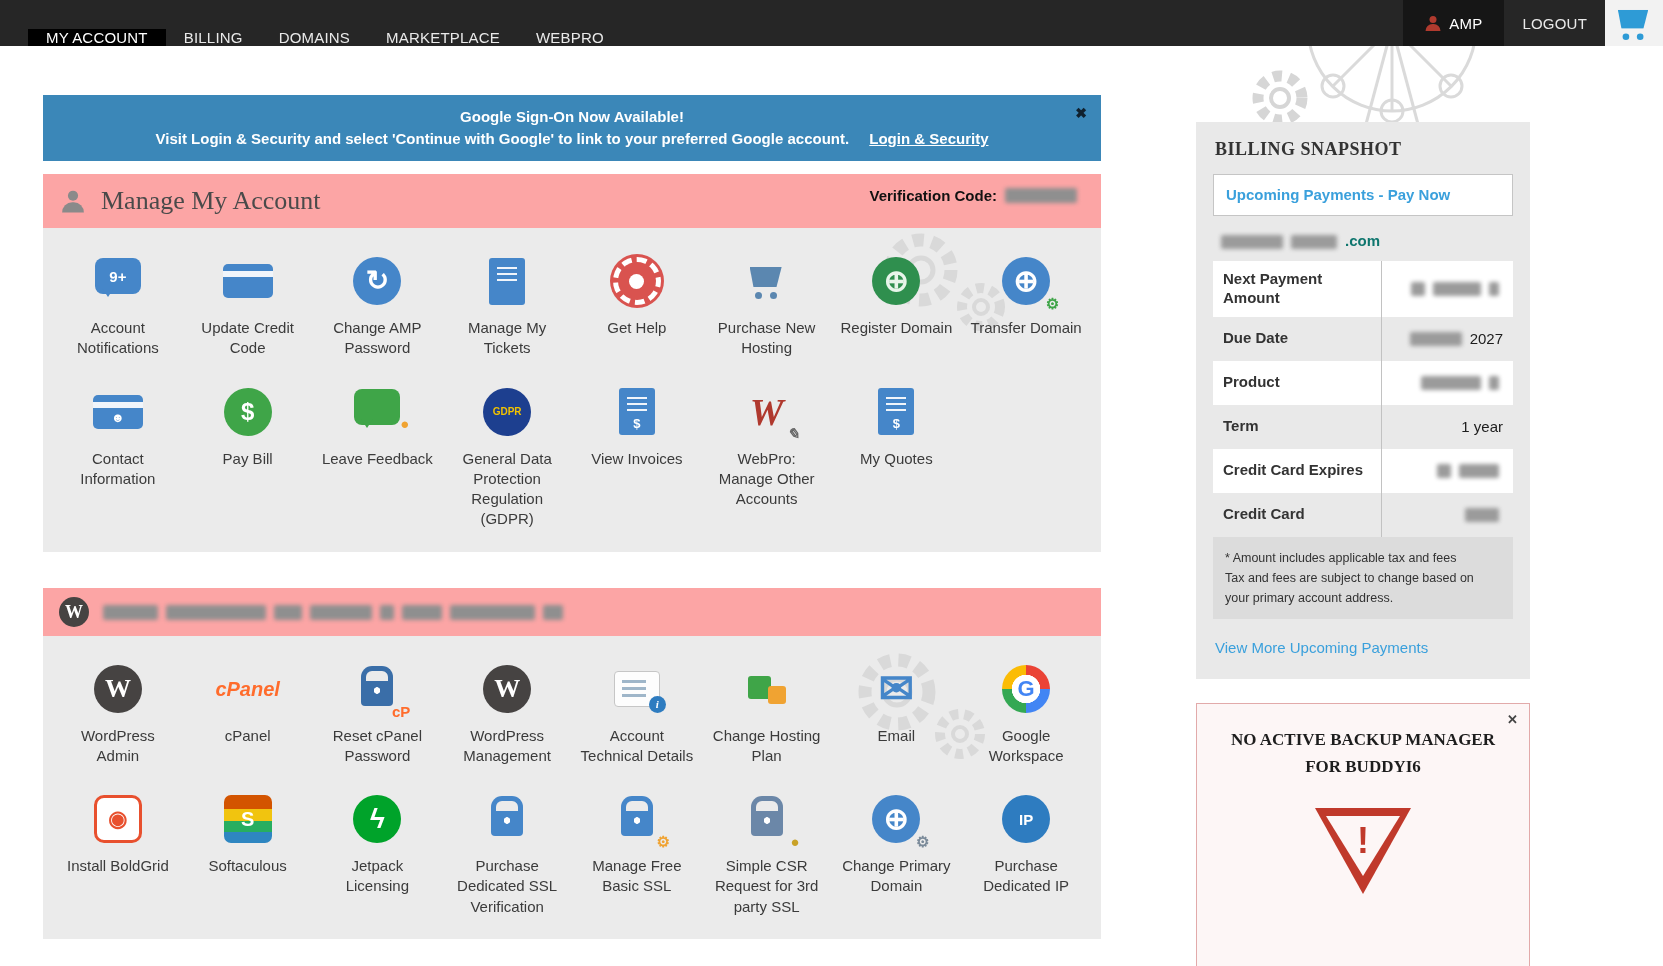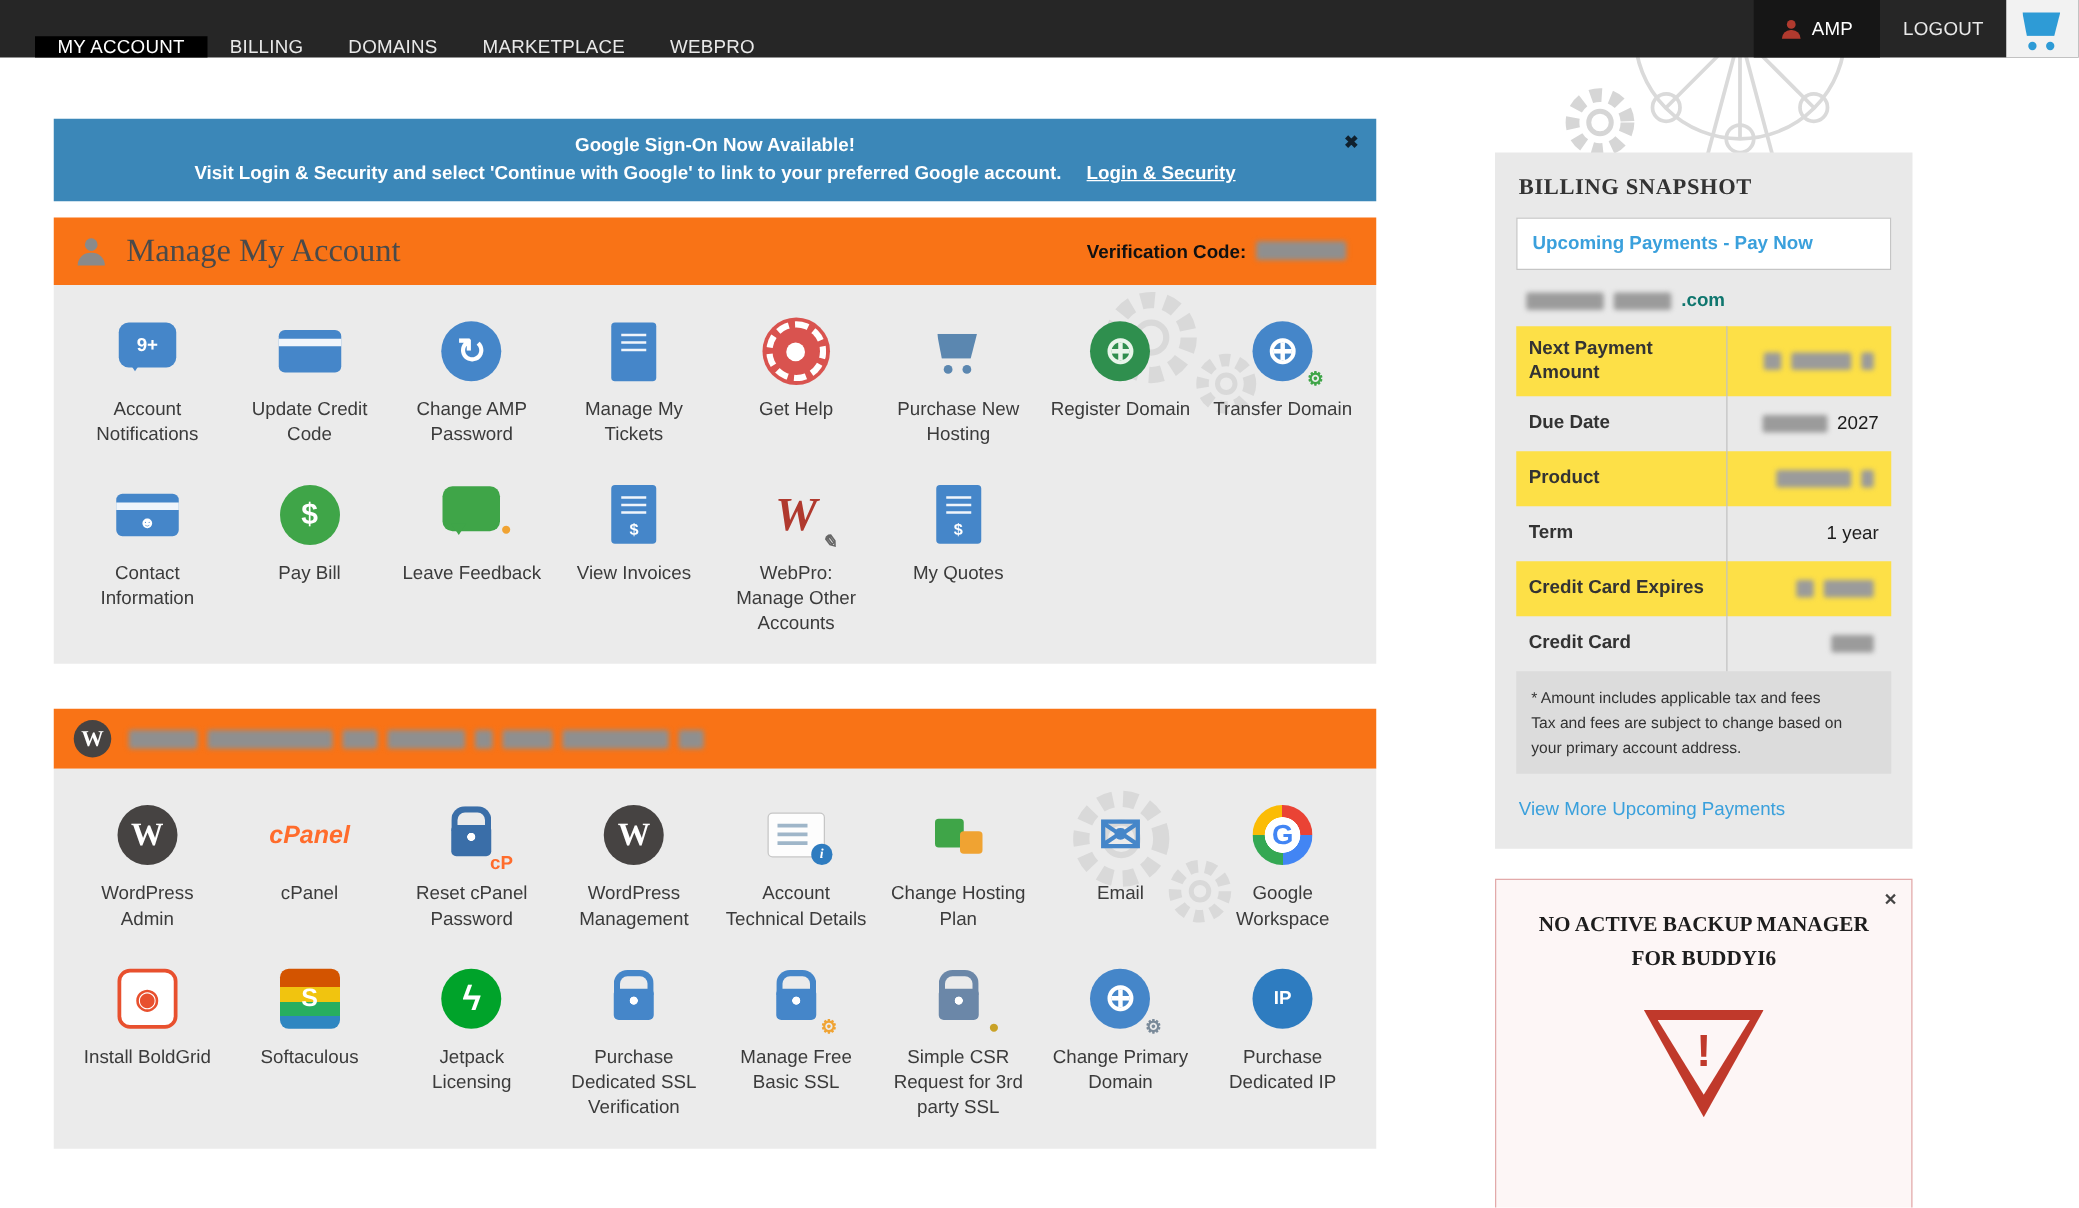--- a/index.html
+++ b/index.html
@@ -37,21 +37,21 @@
   .sidebar { position:absolute; left:1196px; top:122px; width:334px; z-index:2; }
 
   
   .banner { background:#3b87b8; color:#fff; text-align:center; padding:13px 44px 14px; position:relative; margin-bottom:13px; }
   .banner .t1 { font-weight:bold; font-size:15px; }
   .banner .t2 { font-weight:bold; font-size:15px; margin-top:5px; }
   .banner a { color:#fff; font-weight:bold; margin-left:16px; }
   .banner .close { position:absolute; right:14px; top:10px; color:#10212e; font-size:14px; font-weight:bold; }
 
   
-  .section-head { background:#f97316; display:flex; align-items:center; justify-content:space-between; padding:12px 16px; }
+  .section-head { background:#fca5a5; display:flex; align-items:flex-start; justify-content:space-between; padding:12px 16px; }
   .head-left { display:flex; align-items:center; gap:14px; }
   .section-head h1 { font-family:"Liberation Serif", serif; font-weight:400; font-size:26px; color:#4a4a4a; margin:0; }
   .verify { display:flex; align-items:center; gap:8px; }
   .v-label { font-weight:bold; font-size:15px; color:#111; }
 
   .wp-head { margin-top:36px; justify-content:flex-start; padding:9px 16px; }
   .wp-mini { width:30px !important; height:30px !important; font-size:18px !important; }
 
   
   .grid-section { background:#ebebeb; position:relative; padding:6px 8px 22px; }
@@ -109,21 +109,21 @@
   .redact-line .redact { height:15px; background:#8f8f8f; }
 
   
   .snapshot { background:#e9e9e9; padding:17px 17px 22px; }
   .snapshot h2 { font-family:"Liberation Serif", serif; font-size:18px; font-weight:bold;
     letter-spacing:.5px; color:#333; margin:0 0 14px 2px; }
   .paynow { background:#fff; border:1px solid #c5c5c5; padding:11px 12px; margin-bottom:14px; }
   .paynow a { color:#3aa0dc; font-weight:bold; font-size:15px; text-decoration:none; }
   .domain-line { padding:2px 8px 12px; font-weight:bold; color:#0f766e; font-size:15px; }
   .b-row { display:flex; align-items:stretch; min-height:44px; }
-  .b-row.shaded { background:#fde047; }
+  .b-row.shaded { background:#ffffff; }
   .b-label { flex:0 0 168px; padding:9px 10px; font-weight:bold; color:#333; font-size:15px;
     line-height:1.25; display:flex; align-items:center; }
   .b-value { flex:1; border-left:1px solid #c2c2c2; display:flex; align-items:center;
     justify-content:flex-end; padding:9px 10px; font-size:15px; color:#1d1d1d; }
   .b-value .redact { margin-right:4px; margin-left:4px; }
   .b-text { margin-left:4px; }
   .footnote { background:#dcdcdc; padding:11px 12px; font-size:12.5px; color:#333; line-height:1.6; }
   .more-link { display:inline-block; margin:20px 0 0 2px; color:#3aa0dc; font-size:15px; text-decoration:none; }
 
   
@@ -305,20 +305,28 @@
         <div class="tile" data-interactable="true">
           <div class="ic-holder" data-interactable="false">
             <div class="ic ic-bubble" data-interactable="false" style="--bg: #3fa548; color: rgb(255, 255, 255);">
               <span class="ic-badge" data-interactable="false" style="color: rgb(240, 163, 50);">●</span>
             </div>
           </div>
           <div class="tile-label" data-interactable="false">Leave Feedback</div>
         </div>
         <div class="tile" data-interactable="true">
           <div class="ic-holder" data-interactable="false">
+            <div class="ic ic-circle" data-interactable="false" style="--bg: #1d3f8f; color: rgb(242, 194, 0); font-size: 10px;">
+              <span class="glyph">GDPR</span>
+            </div>
+          </div>
+          <div class="tile-label" data-interactable="false">General Data Protection Regulation (GDPR)</div>
+        </div>
+        <div class="tile" data-interactable="true">
+          <div class="ic-holder" data-interactable="false">
             <div class="ic ic-doc" data-interactable="false" style="--bg: #4586c9; color: rgb(255, 255, 255); font-size: 13px;">
               <span class="glyph">$</span>
             </div>
           </div>
           <div class="tile-label" data-interactable="false">View Invoices</div>
         </div>
         <div class="tile" data-interactable="true">
           <div class="ic-holder" data-interactable="false">
             <div class="ic ic-text" data-interactable="false" style="color: rgb(176, 57, 46); font-size: 38px; font-style: italic; font-family: &quot;Liberation Serif&quot;, serif;">
               <span class="glyph">W</span>

